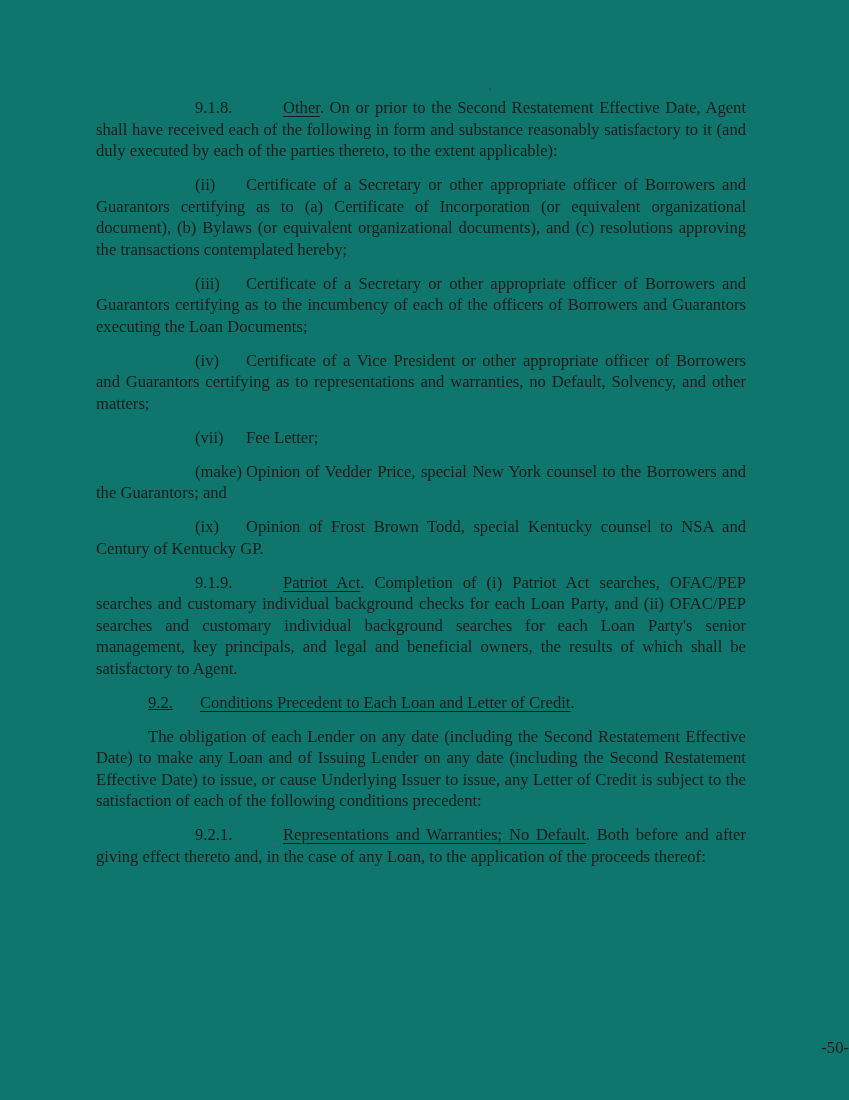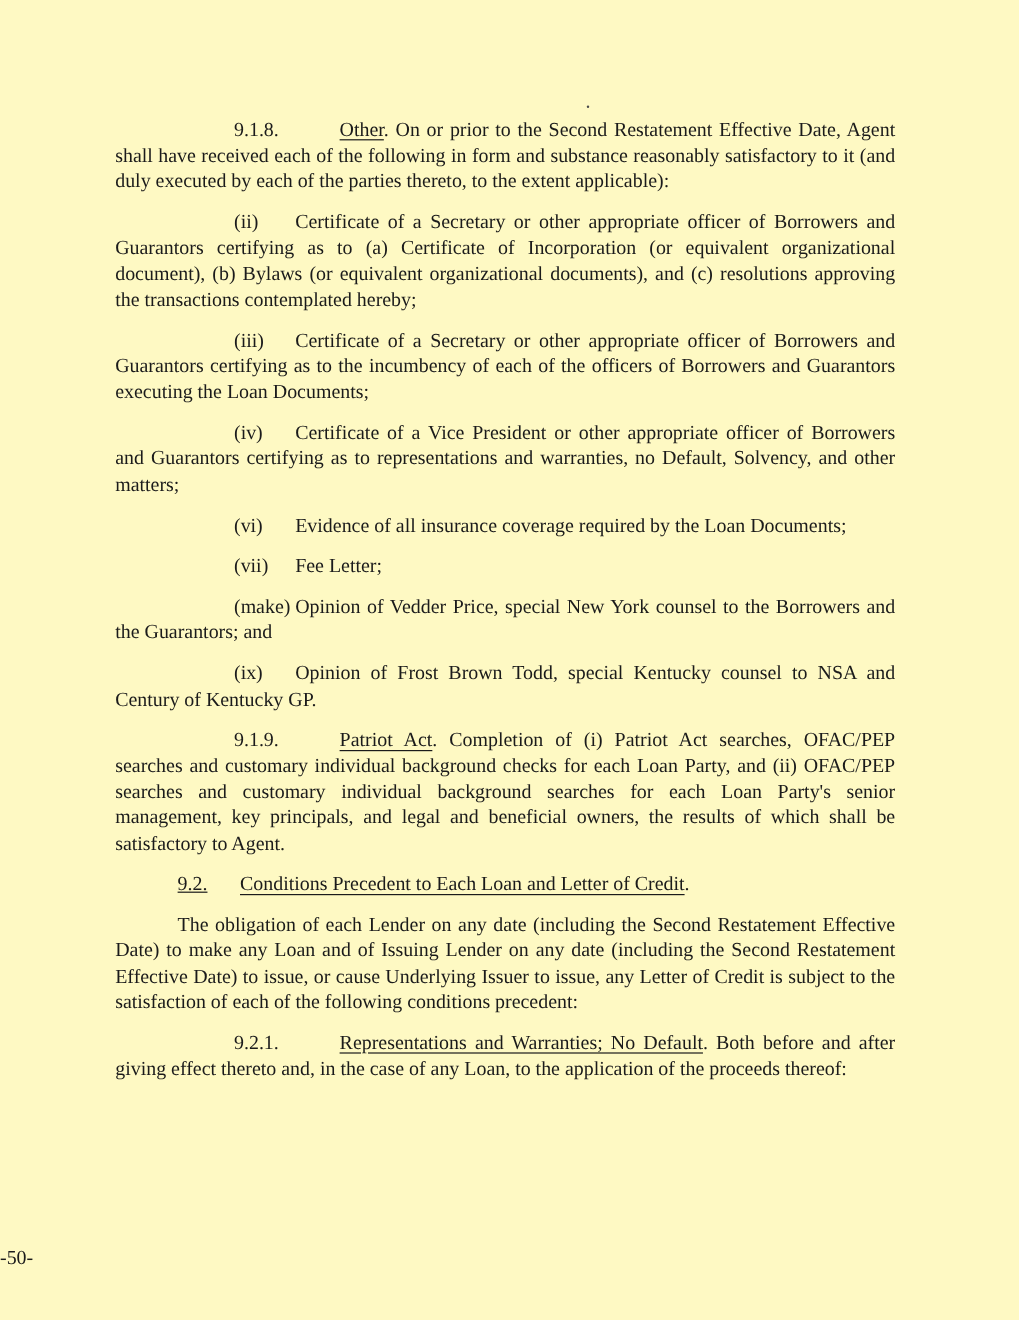--- a/index.html
+++ b/index.html
@@ -4,21 +4,21 @@
 <style>
   html, body {
     margin: 0;
     padding: 0;
     background: #ffffff;
   }
   .page {
     position: relative;
     width: 849px;
     height: 1100px;
-    background: #fef9c3;
+    background: #0f766e;
     overflow: hidden;
     font-family: "Liberation Serif", "DejaVu Serif", serif;
     color: #1b1b1b;
   }
   .content {
     position: absolute;
     left: 96px;
     top: 97px;
     width: 650px;
   }
@@ -47,21 +47,21 @@
   .ul {
     text-decoration: underline;
     text-decoration-thickness: 1px;
     text-underline-offset: 3px;
   }
   .page-number {
     position: absolute;
     top: 1037px;
     left: 0;
     width: 849px;
-    text-align: left;
+    text-align: right;
     font-size: 16.6px;
     line-height: 21.5px;
   }
   .speck {
     position: absolute;
     left: 489px;
     top: 88px;
     width: 2px;
     height: 2px;
     background: #4a4a4a;
@@ -79,21 +79,20 @@
     <p class="para sec"><span class="numtab">9.1.8.</span><span class="ul">Other</span><span>.  On or prior to the Second Restatement Effective Date, Agent shall have received each of the following in form and substance reasonably satisfactory to it (and duly executed by each of the parties thereto, to the extent applicable):</span></p>
 
 
     <p class="para item"><span class="numtab">(ii)</span><span>Certificate of a Secretary or other appropriate officer of Borrowers and Guarantors certifying as to (a) Certificate of Incorporation (or equivalent organizational document), (b) Bylaws (or equivalent organizational documents), and (c) resolutions approving the transactions contemplated hereby;</span></p>
 
     <p class="para item"><span class="numtab">(iii)</span><span>Certificate of a Secretary or other appropriate officer of Borrowers and Guarantors certifying as to the incumbency of each of the officers of Borrowers and Guarantors executing the Loan Documents;</span></p>
 
     <p class="para item"><span class="numtab">(iv)</span><span>Certificate of a Vice President or other appropriate officer of Borrowers and Guarantors certifying as to representations and warranties, no Default, Solvency, and other matters;</span></p>
 
 
-    <p class="para item"><span class="numtab">(vi)</span><span>Evidence of all insurance coverage required by the Loan Documents;</span></p>
 
     <p class="para item"><span class="numtab">(vii)</span><span>Fee Letter;</span></p>
 
     <p class="para item"><span class="numtab">(make)</span><span>Opinion of Vedder Price, special New York counsel to the Borrowers and the Guarantors; and</span></p>
 
     <p class="para item"><span class="numtab">(ix)</span><span>Opinion of Frost Brown Todd, special Kentucky counsel to NSA and Century of Kentucky GP.</span></p>
 
     <p class="para sec"><span class="numtab">9.1.9.</span><span class="ul">Patriot Act</span><span>.  Completion of (i) Patriot Act searches, OFAC/PEP searches and customary individual background checks for each Loan Party, and (ii) OFAC/PEP searches and customary individual background searches for each Loan Party's senior management, key principals, and legal and beneficial owners,  the results of which shall be satisfactory to Agent.</span></p>
 
     <p class="para h2"><span class="numtab">9.2.</span><span class="ul">Conditions Precedent to Each Loan and Letter of Credit</span><span>.</span></p>

